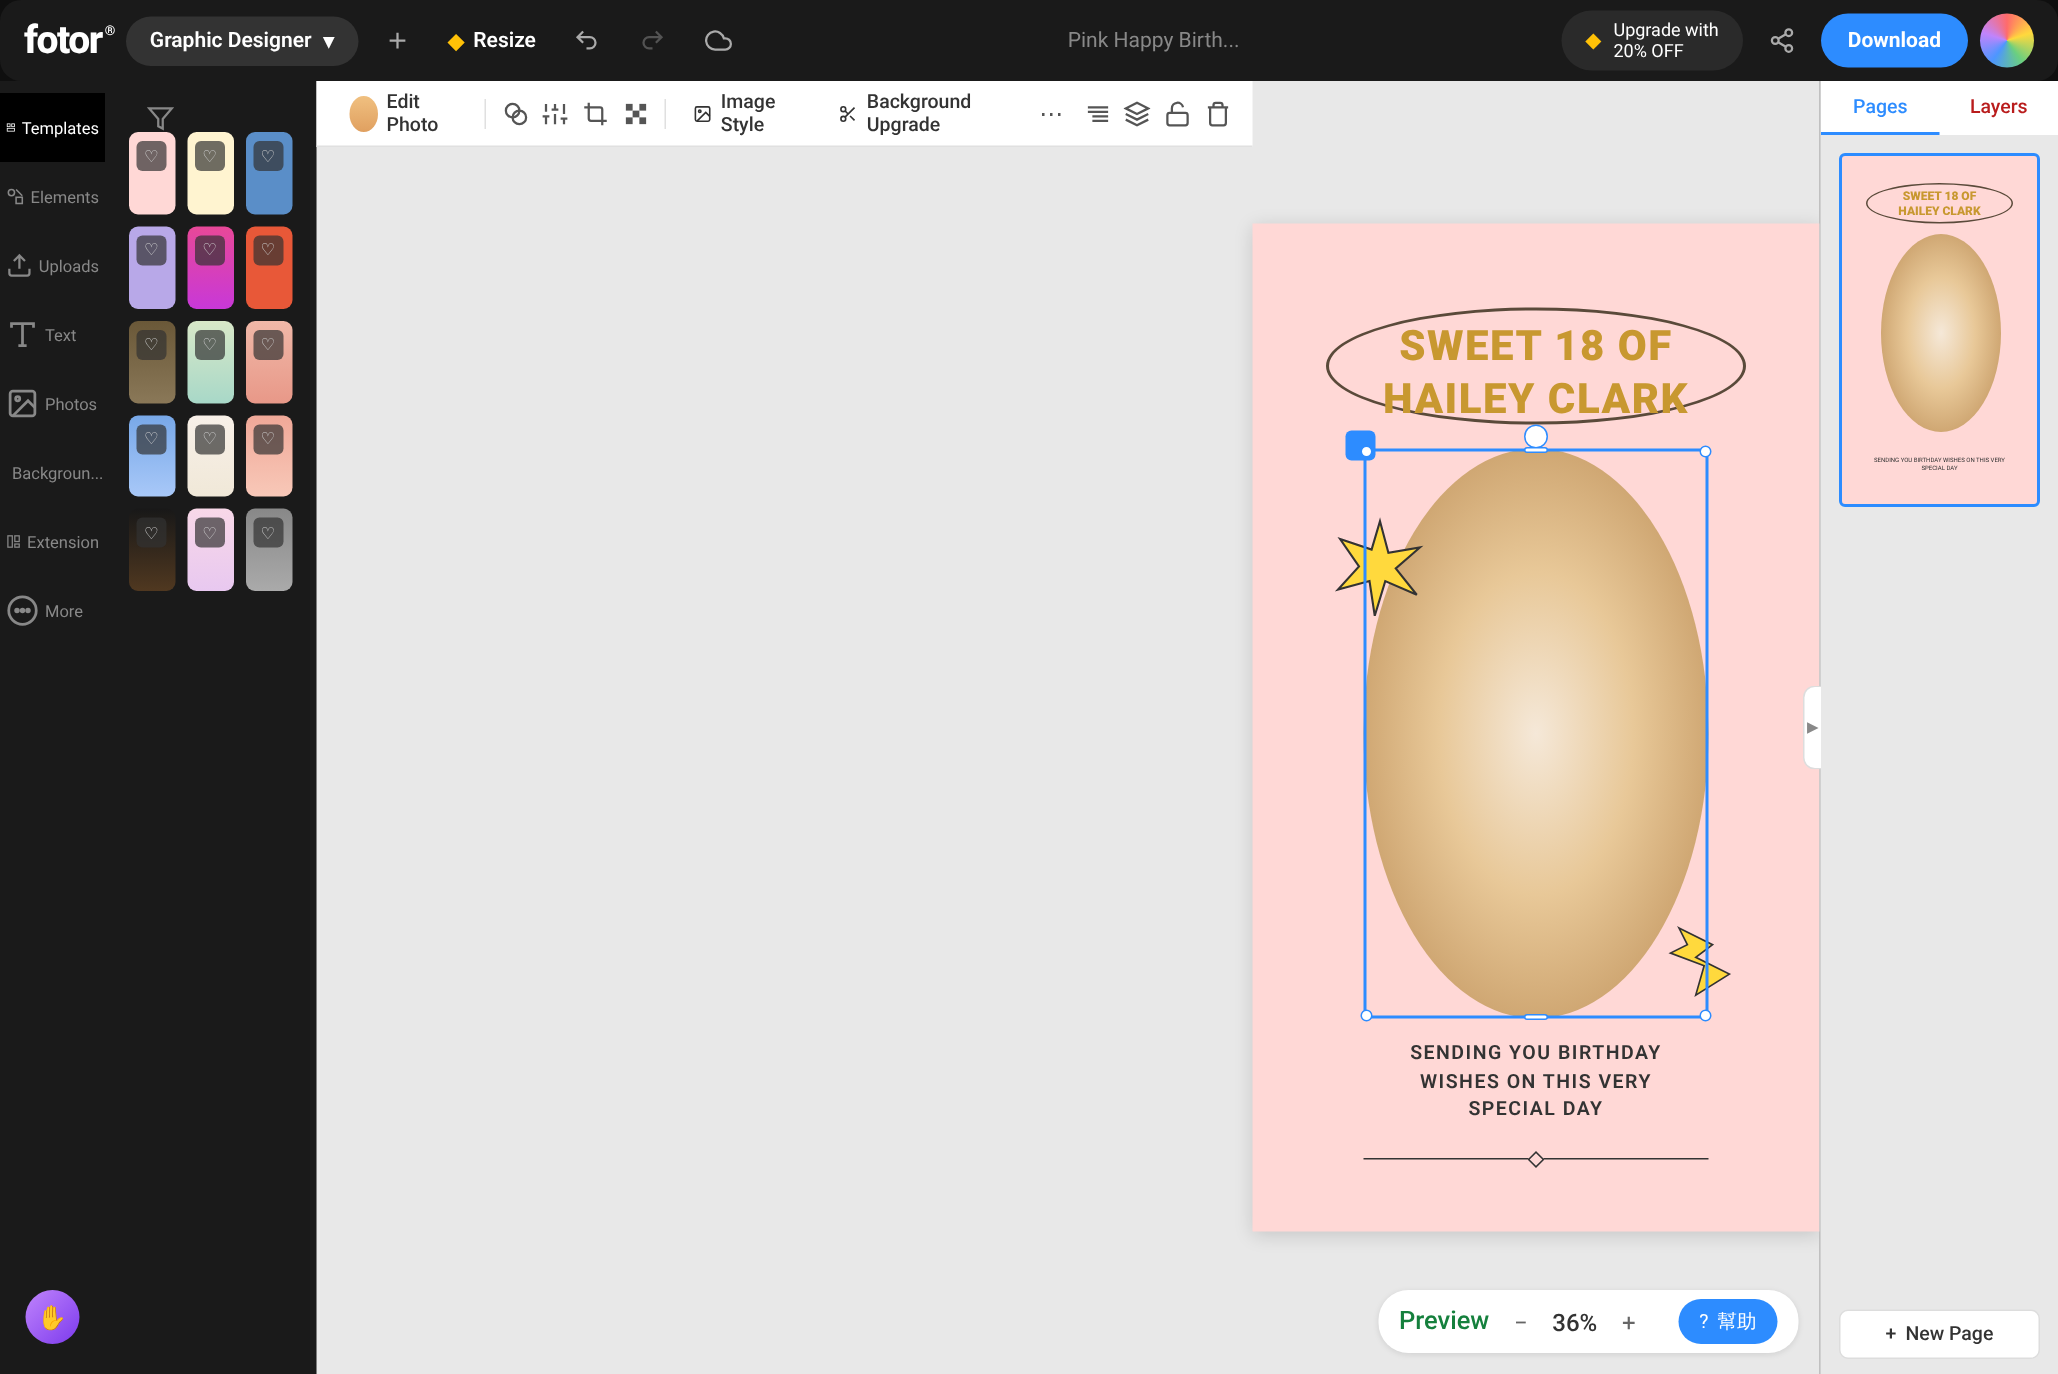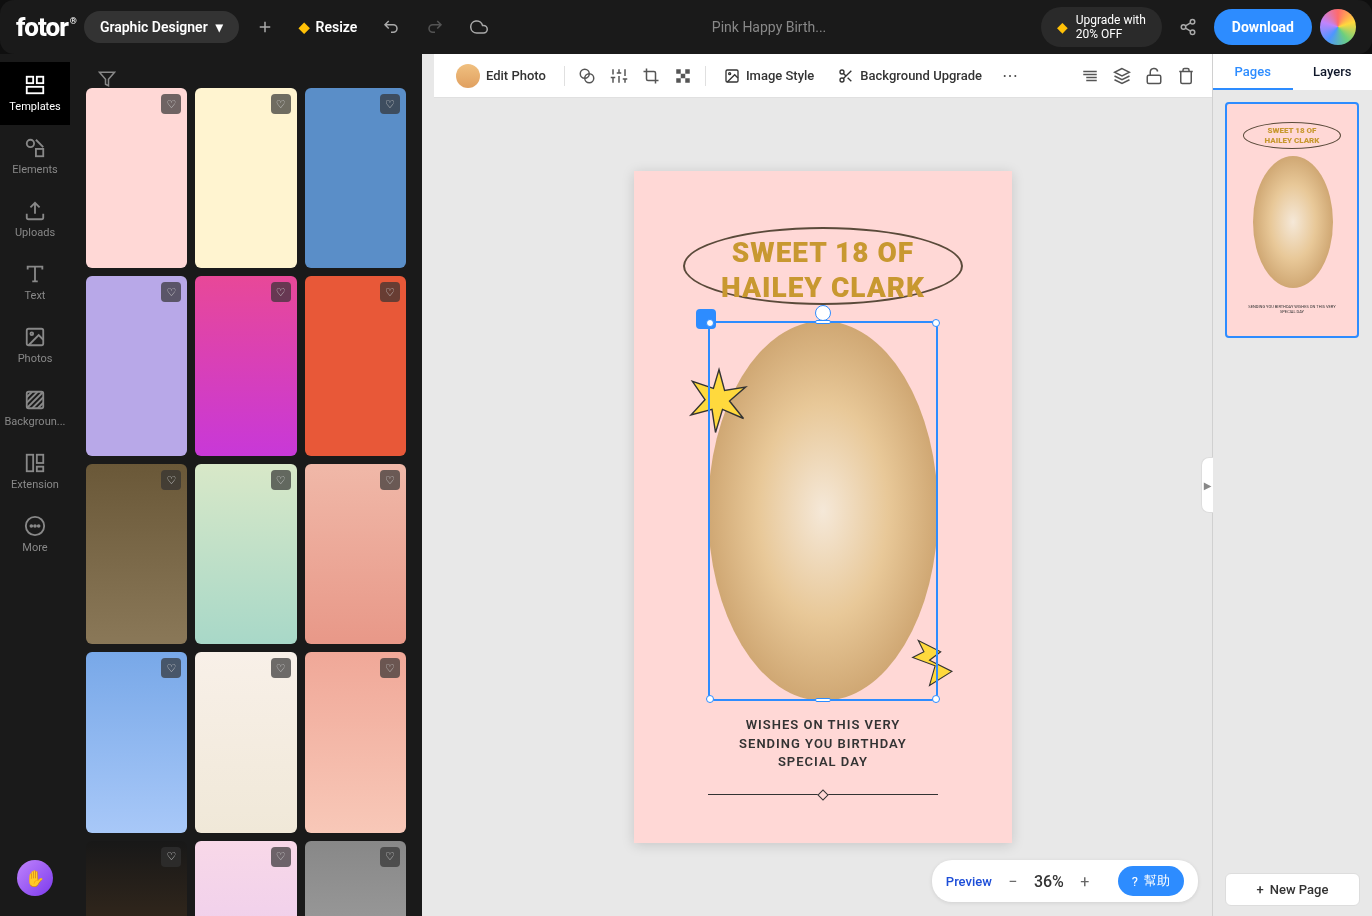--- a/index.html
+++ b/index.html
@@ -12,37 +12,37 @@
 .icon-btn { width: 36px; height: 36px; display: flex; align-items: center; justify-content: center; cursor: pointer; border-radius: 6px; color: #aaa; }
 .resize-btn { display: flex; align-items: center; gap: 6px; cursor: pointer; color: #fff; font-weight: 600; font-size: 14px; padding: 0 8px; }
 .diamond { color: #ffc107; font-size: 14px; }
 .doc-title { color: #888; font-size: 14px; margin: 0 auto; }
 .upgrade-pill { background: #2a2a2a; border-radius: 22px; padding: 6px 16px; display: flex; align-items: center; gap: 8px; font-size: 12px; cursor: pointer; line-height: 1.2; }
 .download-btn { background: #2d8cff; color: #fff; border: none; border-radius: 20px; padding: 10px 18px; font-weight: 700; font-size: 14px; cursor: pointer; }
 .avatar { width: 36px; height: 36px; border-radius: 50%; background: conic-gradient(from 0deg, #ff6b6b, #ffd93d, #6bcf7f, #4d96ff, #c084fc, #ff6b6b); cursor: pointer; }
 
 .main-container { display: flex; height: 862px; }
 .left-nav { width: 70px; background: #1a1a1a; display: flex; flex-direction: column; padding-top: 8px; }
-.nav-item { display: flex; flex-direction: column; align-items: center; gap: 4px; padding: 12px 4px; cursor: pointer; color: #888; font-size: 11px; }
+.nav-item { display: flex; flex-direction: row; align-items: center; gap: 4px; padding: 12px 4px; cursor: pointer; color: #888; font-size: 11px; }
 .nav-item.active { background: #000; color: #fff; }
 .nav-item svg { width: 22px; height: 22px; }
 .accessibility-btn { margin-top: auto; margin-bottom: 20px; align-self: center; width: 36px; height: 36px; border-radius: 50%; background: linear-gradient(135deg, #c084fc, #7c3aed); display: flex; align-items: center; justify-content: center; cursor: pointer; }
 
 .templates-panel { width: 352px; background: #1a1a1a; padding: 16px; overflow-y: auto; position: relative; }
 .search-bar { display: flex; align-items: center; background: #fff; border-radius: 8px; padding: 8px 12px; gap: 8px; margin-bottom: 16px; }
 .search-bar input { flex: 1; border: none; outline: none; font-size: 14px; background: transparent; color: #333; }
 .search-icon { color: #666; }
 .clear-icon { color: #666; cursor: pointer; }
 .filter-icon { color: #888; cursor: pointer; margin-left: 12px; }
 .search-row { display: flex; align-items: center; }
 .template-grid { display: grid; grid-template-columns: repeat(3, 1fr); gap: 8px; }
 .template-item { aspect-ratio: 9/16; border-radius: 6px; background: #333; position: relative; cursor: pointer; overflow: hidden; }
 .template-item .heart { position: absolute; top: 6px; right: 6px; width: 20px; height: 20px; background: rgba(50,50,50,0.7); border-radius: 4px; display: flex; align-items: center; justify-content: center; color: #ccc; font-size: 11px; }
 
-.canvas-area { flex: 1; background: #e8e8e8; display: flex; flex-direction: column; position: relative; padding-left: 12px; }
+.canvas-area { flex: 1; background: #e8e8e8; display: flex; position: relative; }
 .context-toolbar { height: 44px; background: #fff; border-bottom: 1px solid #e0e0e0; display: flex; align-items: center; padding: 0 12px; gap: 4px; }
 .ctx-btn { padding: 6px 10px; display: flex; align-items: center; gap: 6px; cursor: pointer; border-radius: 4px; color: #333; font-size: 13px; font-weight: 500; }
 .ctx-icon { width: 28px; height: 28px; display: flex; align-items: center; justify-content: center; cursor: pointer; color: #555; border-radius: 4px; }
 .ctx-sep { width: 1px; height: 20px; background: #e0e0e0; margin: 0 4px; }
 .ctx-avatar { width: 24px; height: 24px; border-radius: 50%; background: linear-gradient(#f0c080, #e0a060); }
 
 .canvas-viewport { flex: 1; display: flex; align-items: center; justify-content: center; position: relative; }
 .design-canvas { width: 378px; height: 672px; background: #ffd8d6; position: relative; box-shadow: 0 2px 12px rgba(0,0,0,0.15); }
 .oval-title-border { position: absolute; top: 56px; left: 50%; transform: translateX(-50%); width: 280px; height: 78px; border: 2px solid #5a4a3a; border-radius: 50%; }
 .title-text { position: absolute; top: 64px; left: 0; right: 0; text-align: center; font-size: 28px; font-weight: 900; color: #c89830; letter-spacing: 1px; line-height: 1.25; }
@@ -57,28 +57,28 @@
 .selected-img .rot { position: absolute; top: -18px; left: 50%; transform: translateX(-50%); width: 16px; height: 16px; background: #fff; border: 1px solid #2d8cff; border-radius: 50%; }
 .selected-img .badge { position: absolute; top: -14px; left: -14px; width: 20px; height: 20px; background: #2d8cff; border-radius: 4px; }
 .oval-photo { position: absolute; top: 150px; left: 74px; width: 230px; height: 380px; background: radial-gradient(ellipse at center, #f5e8d8 0%, #e8c898 40%, #b88850 100%); border-radius: 50%; }
 .star-shape { position: absolute; top: 195px; left: 50px; width: 70px; height: 70px; }
 .bolt-shape { position: absolute; bottom: 152px; right: 50px; width: 65px; height: 56px; }
 .wish-text { position: absolute; bottom: 72px; left: 0; right: 0; text-align: center; font-size: 13px; color: #333; font-weight: 600; letter-spacing: 1px; line-height: 1.4; padding: 0 40px; }
 .divider-line { position: absolute; bottom: 48px; left: 74px; right: 74px; height: 1px; background: #333; }
 .divider-diamond { position: absolute; bottom: 44px; left: 50%; transform: translateX(-50%) rotate(45deg); width: 8px; height: 8px; border: 1px solid #333; background: #ffd8d6; }
 
 .bottom-bar { position: absolute; bottom: 14px; right: 14px; display: flex; align-items: center; gap: 10px; background: #fff; border-radius: 20px; padding: 6px 14px; box-shadow: 0 1px 4px rgba(0,0,0,0.1); }
-.preview-btn { color: #1d4ed8; font-size: 13px; font-weight: 500; cursor: pointer; }
+.preview-btn { color: #15803d; font-size: 17px; font-weight: 500; cursor: pointer; }
 .zoom-btn { width: 22px; height: 22px; cursor: pointer; color: #666; display: flex; align-items: center; justify-content: center; font-size: 16px; }
 .zoom-level { color: #333; font-size: 16px; font-weight: 500; }
 .help-pill { background: #2d8cff; color: #fff; border-radius: 20px; padding: 6px 14px; display: flex; align-items: center; gap: 6px; font-size: 13px; cursor: pointer; margin-left: 12px; }
 
 .right-panel { width: 160px; background: #e8e8e8; display: flex; flex-direction: column; border-left: 1px solid #d0d0d0; }
 .right-tabs { display: flex; background: #fff; height: 36px; }
-.right-tab { flex: 1; display: flex; align-items: center; justify-content: center; font-size: 13px; font-weight: 500; cursor: pointer; color: #0f172a; border-bottom: 2px solid transparent; }
+.right-tab { flex: 1; display: flex; align-items: center; justify-content: center; font-size: 13px; font-weight: 500; cursor: pointer; color: #b91c1c; border-bottom: 2px solid transparent; }
 .right-tab.active { color: #2d8cff; border-bottom-color: #2d8cff; }
 .pages-list { padding: 12px; flex: 1; }
 .page-thumb { width: 134px; height: 236px; background: #ffd8d6; border: 2px solid #2d8cff; border-radius: 4px; cursor: pointer; position: relative; overflow: hidden; }
 .page-thumb .mini-oval-border { position: absolute; top: 18px; left: 50%; transform: translateX(-50%); width: 98px; height: 27px; border: 1px solid #5a4a3a; border-radius: 50%; }
 .page-thumb .mini-title { position: absolute; top: 22px; left: 0; right: 0; text-align: center; font-size: 8px; font-weight: 900; color: #c89830; line-height: 1.2; }
 .page-thumb .mini-photo { position: absolute; top: 52px; left: 26px; width: 80px; height: 132px; background: radial-gradient(ellipse at center, #f5e8d8 0%, #e8c898 40%, #b88850 100%); border-radius: 50%; }
 .page-thumb .mini-wish { position: absolute; bottom: 22px; left: 0; right: 0; text-align: center; font-size: 4px; color: #333; padding: 0 14px; }
 .new-page-btn { margin: 10px 12px; padding: 8px; background: #fff; border: 1px solid #ddd; border-radius: 6px; display: flex; align-items: center; justify-content: center; gap: 6px; cursor: pointer; color: #333; font-size: 13px; font-weight: 500; }
 .right-collapse { position: absolute; left: -12px; top: 50%; transform: translateY(-50%); width: 12px; height: 56px; background: #fff; border-radius: 8px 0 0 8px; display: flex; align-items: center; justify-content: center; cursor: pointer; color: #888; font-size: 10px; border: 1px solid #ddd; border-right: none; }
 
@@ -369,22 +369,22 @@
           <div class="badge"></div>
           <div class="rot"></div>
           <div class="handle h-tl"></div>
           <div class="handle h-tr"></div>
           <div class="handle h-bl"></div>
           <div class="handle h-br"></div>
           <div class="handle h-tm"></div>
           <div class="handle h-bm"></div>
         </div>
         <div class="wish-text">
+          <div>SENDING YOU BIRTHDAY</div>
           <div>WISHES ON THIS VERY</div>
-          <div>SENDING YOU BIRTHDAY</div>
           <div>SPECIAL DAY</div>
         </div>
         <div class="divider-line"></div>
         <div class="divider-diamond"></div>
       </div>
     </div>
 
     <div class="bottom-bar">
       <span class="preview-btn">Preview</span>
       <span class="zoom-btn">−</span>

